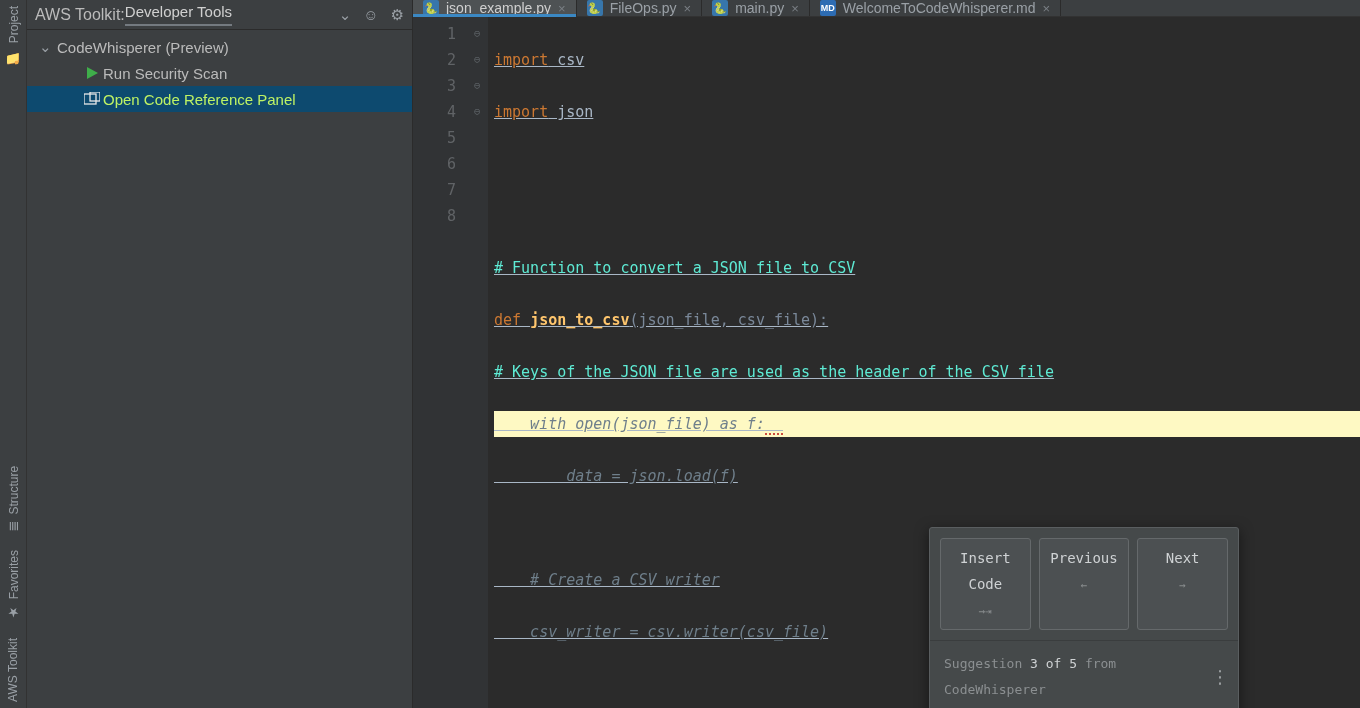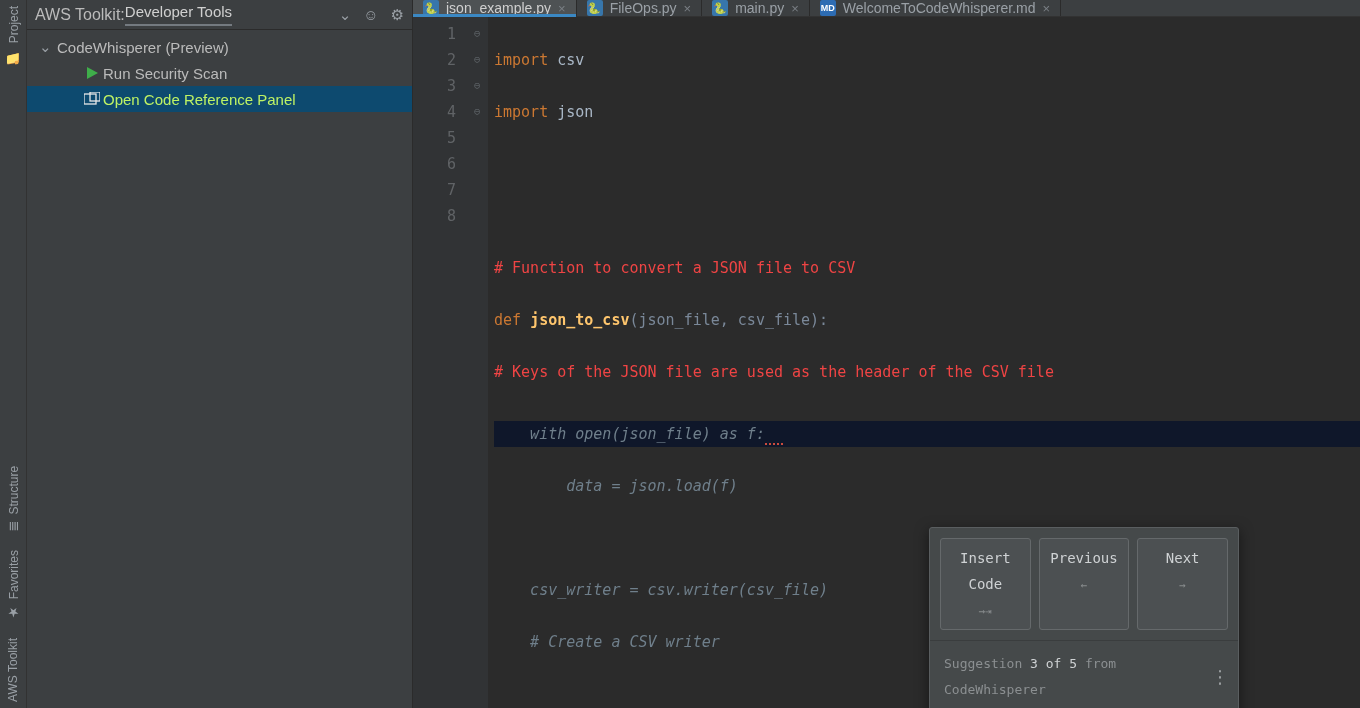--- a/index.html
+++ b/index.html
@@ -145,25 +145,25 @@
   padding-top: 4px;
   font-size: 11px;
 }
 .code {
   flex: 1;
   padding: 4px 0 0 6px;
   color: #a9b7c6;
   white-space: pre;
   position: relative;
 }
-.code-line { height: 26px; }
-.code-line.current { background: #0f172a; margin-top: 10px; }
+.code-line { height: 26px; text-decoration: underline; }
+.code-line.current { background: #fef9c3; }
 .kw { color: #cc7832; }
 .fn-strong { color: #ffc66d; font-weight: bold; }
-.com { color: #ef4444; }
+.com { color: #5eead4; }
 .sug { color: #6f7f8b; font-style: italic; }
 .param { color: #7a8899; }
 .err-underline { border-bottom: 2px dotted #cc4b3e; }
 .suggestion-popup {
   position: absolute;
   left: 516px;
   top: 510px;
   width: 310px;
   background: #45494a;
   border: 1px solid #5a5e60;
@@ -307,22 +307,22 @@
 <div class="code-line"><span class="kw">import</span><span> csv</span></div>
 <div class="code-line"><span class="kw">import</span><span> json</span></div>
 <div class="code-line"></div>
 <div class="code-line"></div>
 <div class="code-line"><span class="com"># Function to convert a JSON file to CSV</span></div>
 <div class="code-line"><span class="kw">def </span><span class="fn-strong">json_to_csv</span><span class="param">(json_file, csv_file):</span></div>
 <div class="code-line"><span class="com"># Keys of the JSON file are used as the header of the CSV file</span></div>
 <div class="code-line current"><span class="sug">    with open(json_file) as f:</span><span class="err-underline">  </span></div>
 <div class="code-line"><span class="sug">        data = json.load(f)</span></div>
 <div class="code-line"><span class="sug"></span></div>
+<div class="code-line"><span class="sug">    # Create a CSV writer</span></div>
 <div class="code-line"><span class="sug">    csv_writer = csv.writer(csv_file)</span></div>
-<div class="code-line"><span class="sug">    # Create a CSV writer</span></div>
 <div class="code-line"><span class="sug"></span></div>
 
 
 
 
 
 
 
     </div>
 

